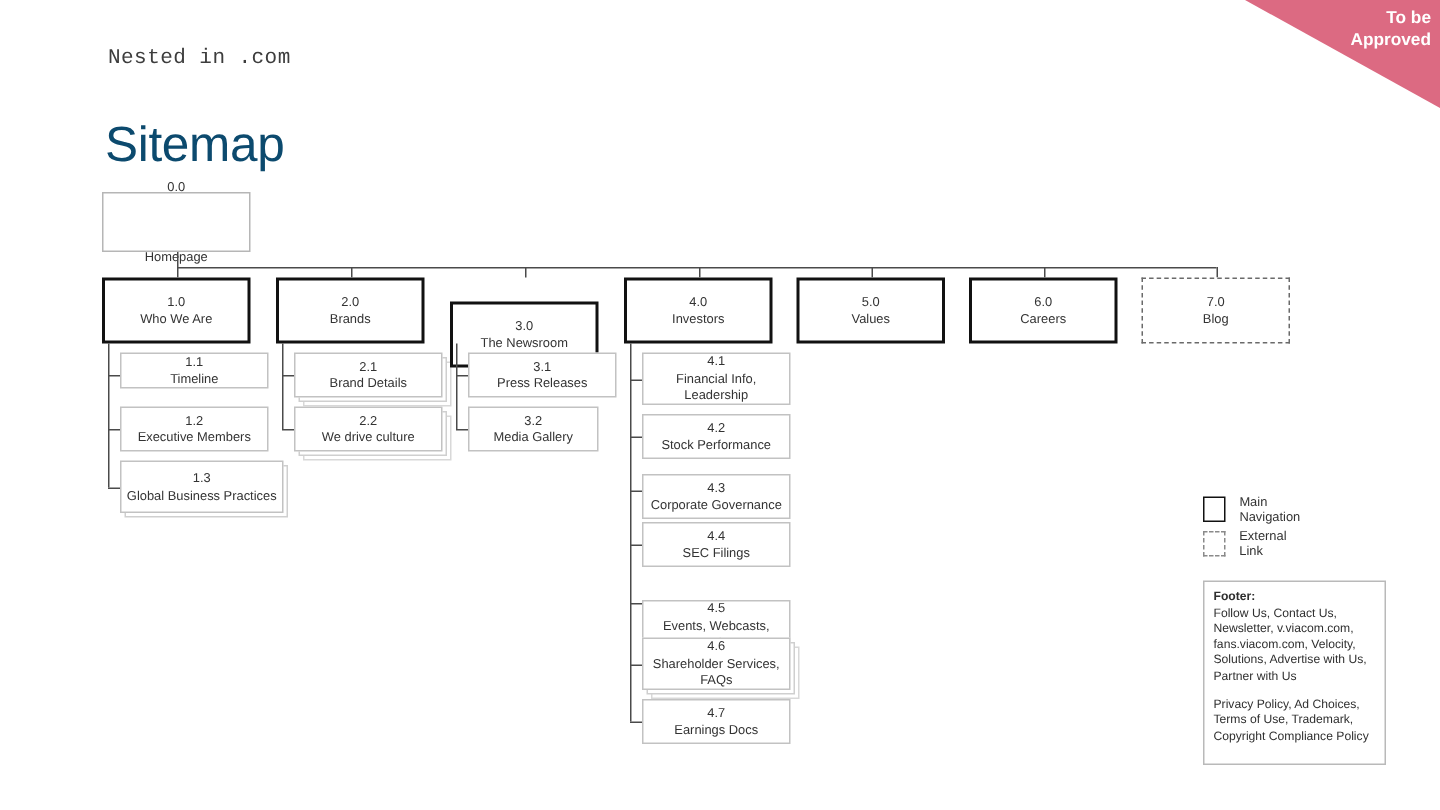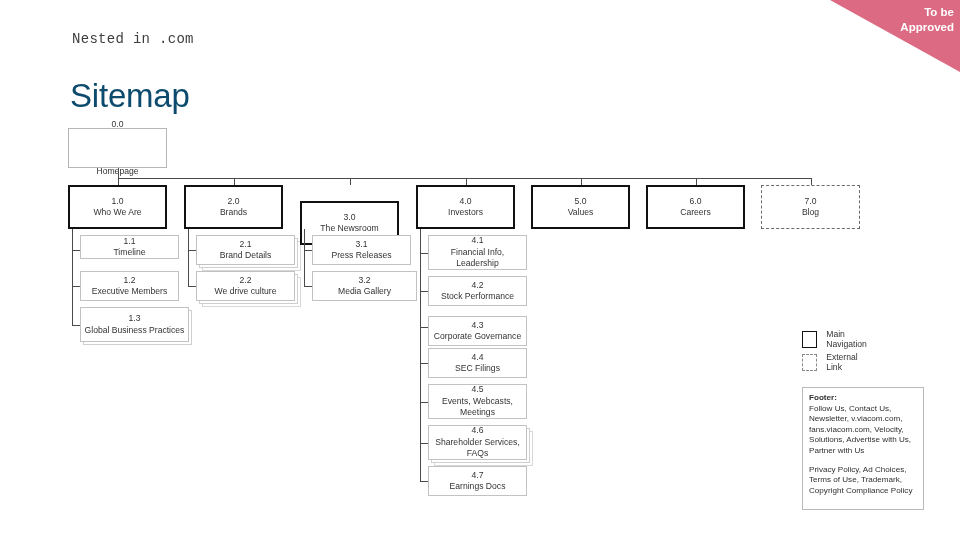--- a/index.html
+++ b/index.html
@@ -198,21 +198,21 @@
     <div class="line h" style="left: 188px; top: 286px; width: 8px;"></div>
     <div class="line v" style="left: 349.5px; top: 178px; height: 7px;"></div>
     <div class="node primary" style="left: 300px; top: 185px; width: 99px; height: 44px; margin-top: 16px;">
       <span class="num">3.0</span>
       <span class="label">The Newsroom</span>
     </div>
     <div class="node child" style="left: 312px; top: 235px; width: 99px; height: 30px;">
       <span class="num">3.1</span>
       <span class="label">Press Releases</span>
     </div>
-    <div class="node child" style="left: 312px; top: 271px; width: 105px; height: 30px;">
+    <div class="node child" style="left: 312px; top: 271px; width: 87px; height: 30px;">
       <span class="num">3.2</span>
       <span class="label">Media Gallery</span>
     </div>
     <div class="line v" style="left: 304px; top: 229px; height: 57px;"></div>
     <div class="line h" style="left: 304px; top: 250px; width: 8px;"></div>
     <div class="line h" style="left: 304px; top: 286px; width: 8px;"></div>
     <div class="line v" style="left: 465.5px; top: 178px; height: 7px;"></div>
     <div class="node primary" style="left: 416px; top: 185px; width: 99px; height: 44px;">
       <span class="num">4.0</span>
       <span class="label">Investors</span>
@@ -226,21 +226,21 @@
       <span class="label">Stock Performance</span>
     </div>
     <div class="node child" style="left: 428px; top: 316px; width: 99px; height: 30px;">
       <span class="num">4.3</span>
       <span class="label">Corporate Governance</span>
     </div>
     <div class="node child" style="left: 428px; top: 348px; width: 99px; height: 30px;">
       <span class="num">4.4</span>
       <span class="label">SEC Filings</span>
     </div>
-    <div class="node child" style="left: 428px; top: 384px; width: 99px; height: 35px;">
+    <div class="node child" style="left: 428px; top: 400px; width: 99px; height: 35px;">
       <span class="num">4.5</span>
       <span class="label">Events, Webcasts, Meetings</span>
     </div>
     <div class="node child shadow2" style="left: 428px; top: 425px; width: 99px; height: 35px;">
       <span class="num">4.6</span>
       <span class="label">Shareholder Services, FAQs</span>
     </div>
     <div class="node child" style="left: 428px; top: 466px; width: 99px; height: 30px;">
       <span class="num">4.7</span>
       <span class="label">Earnings Docs</span>

